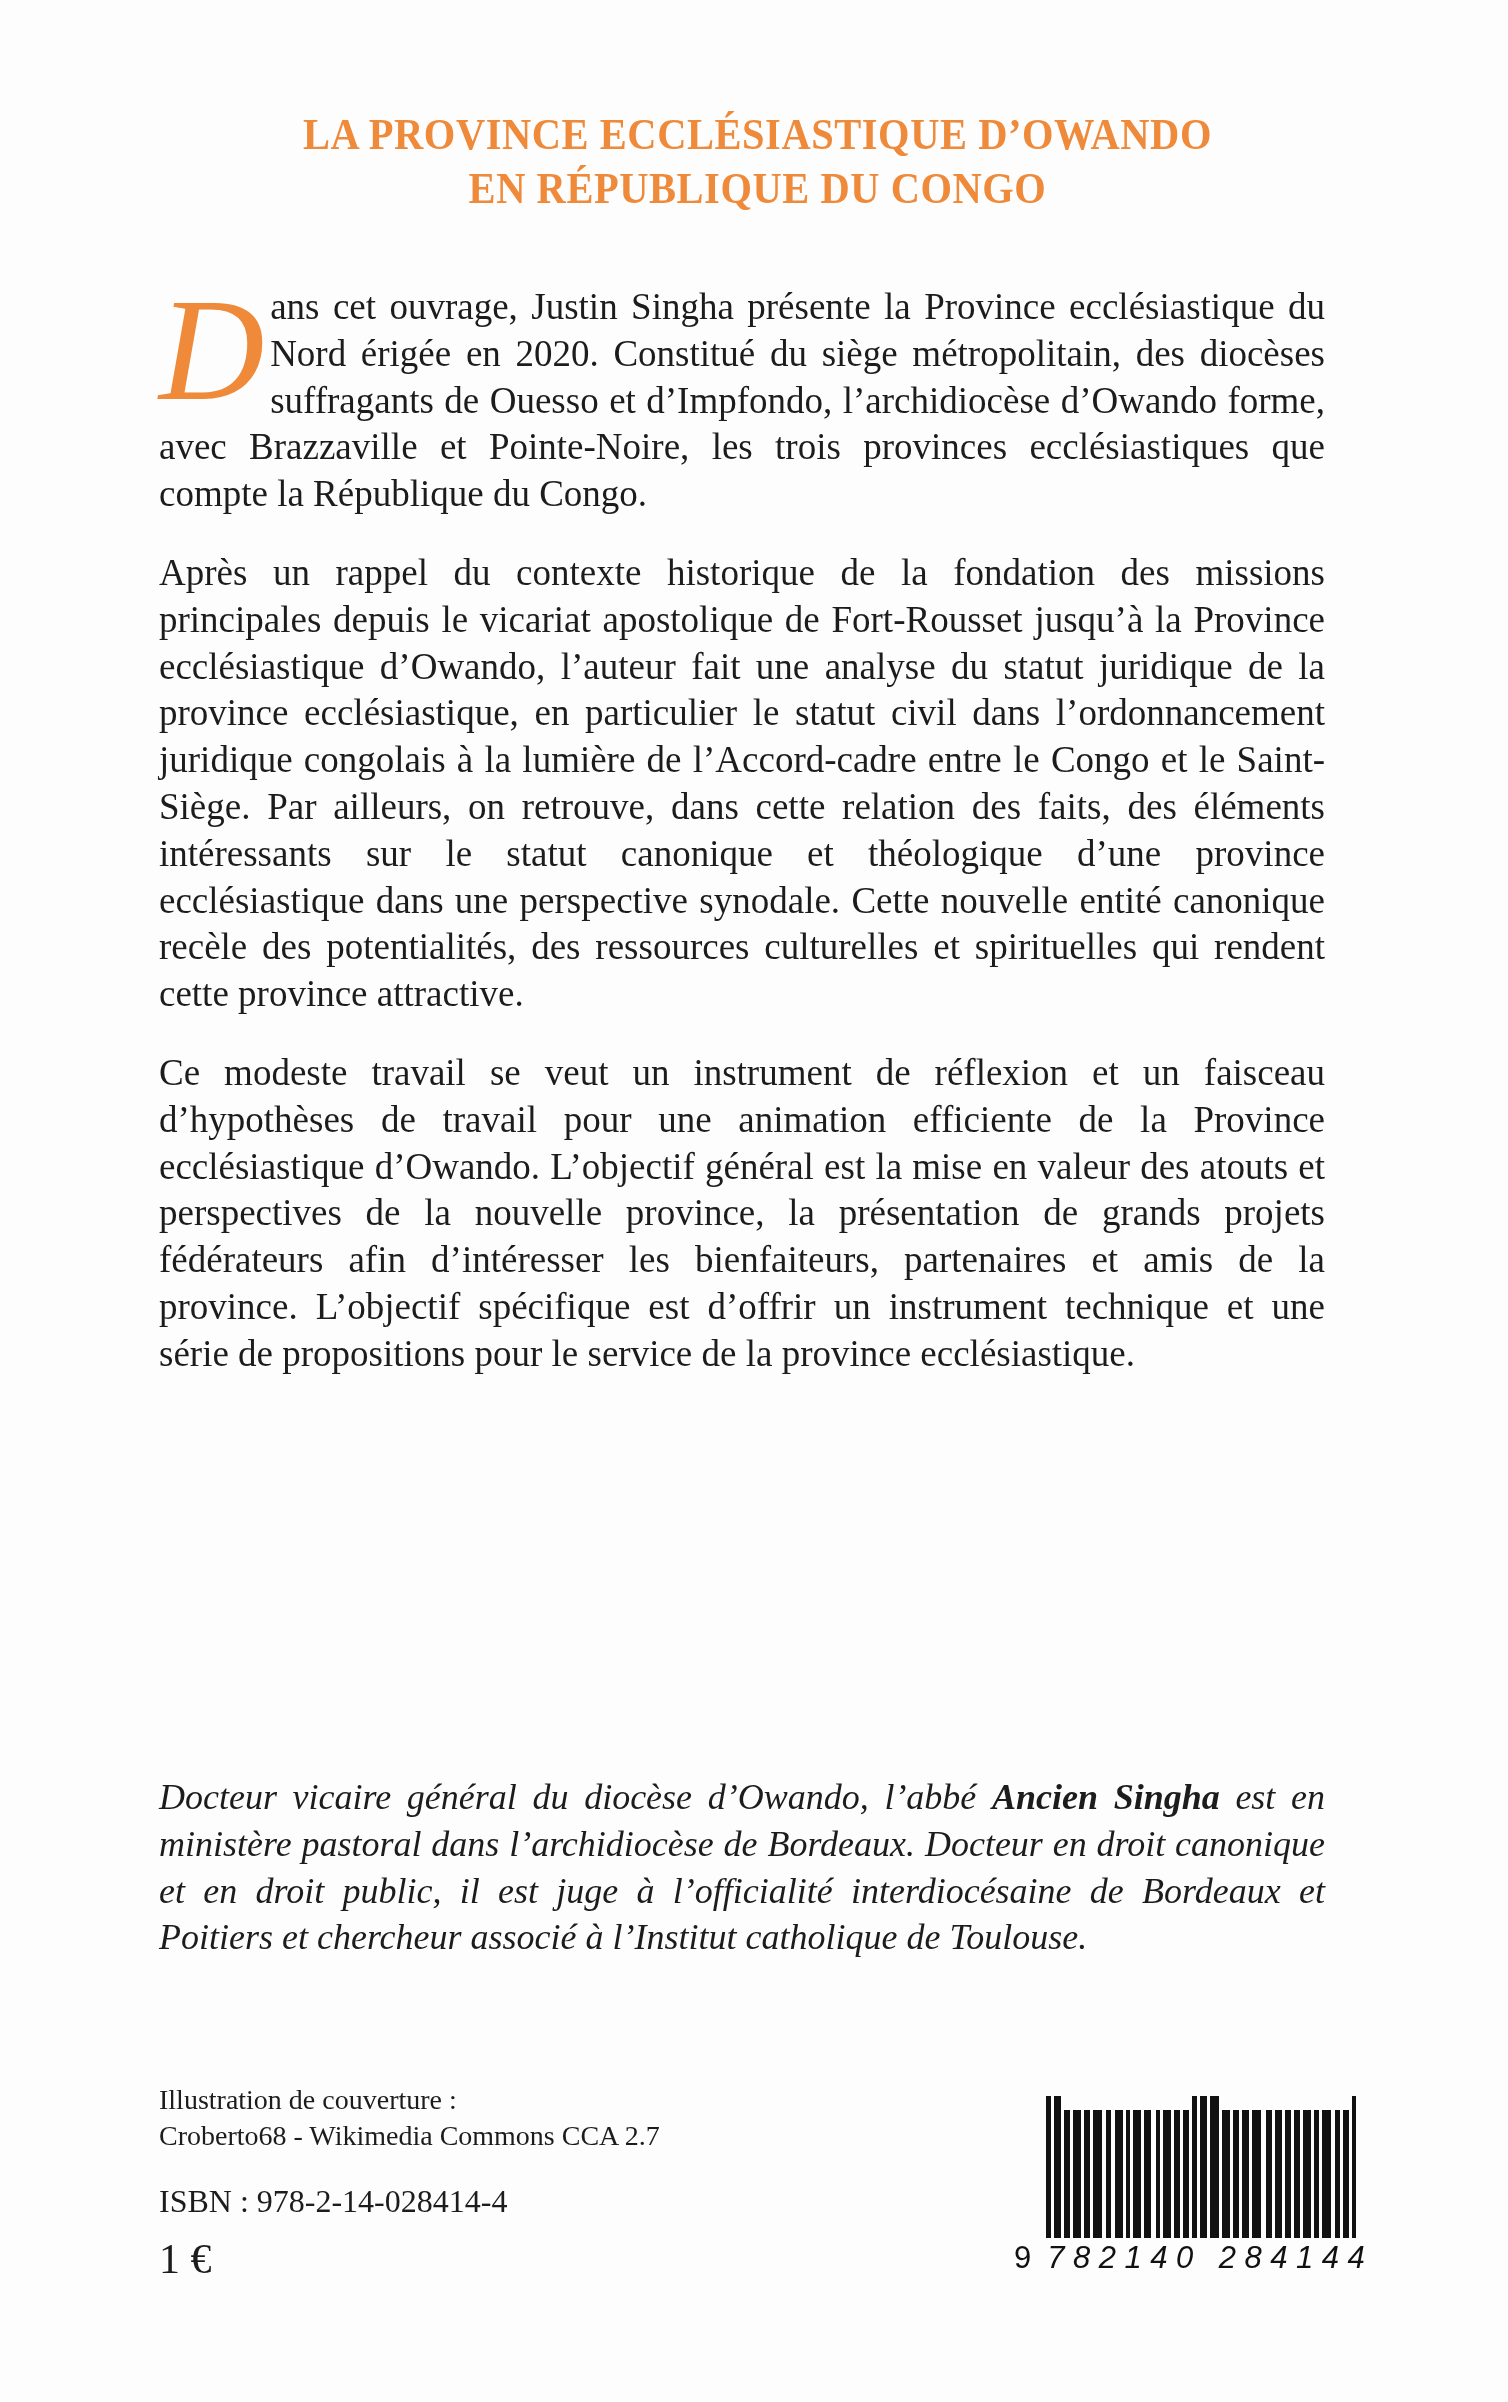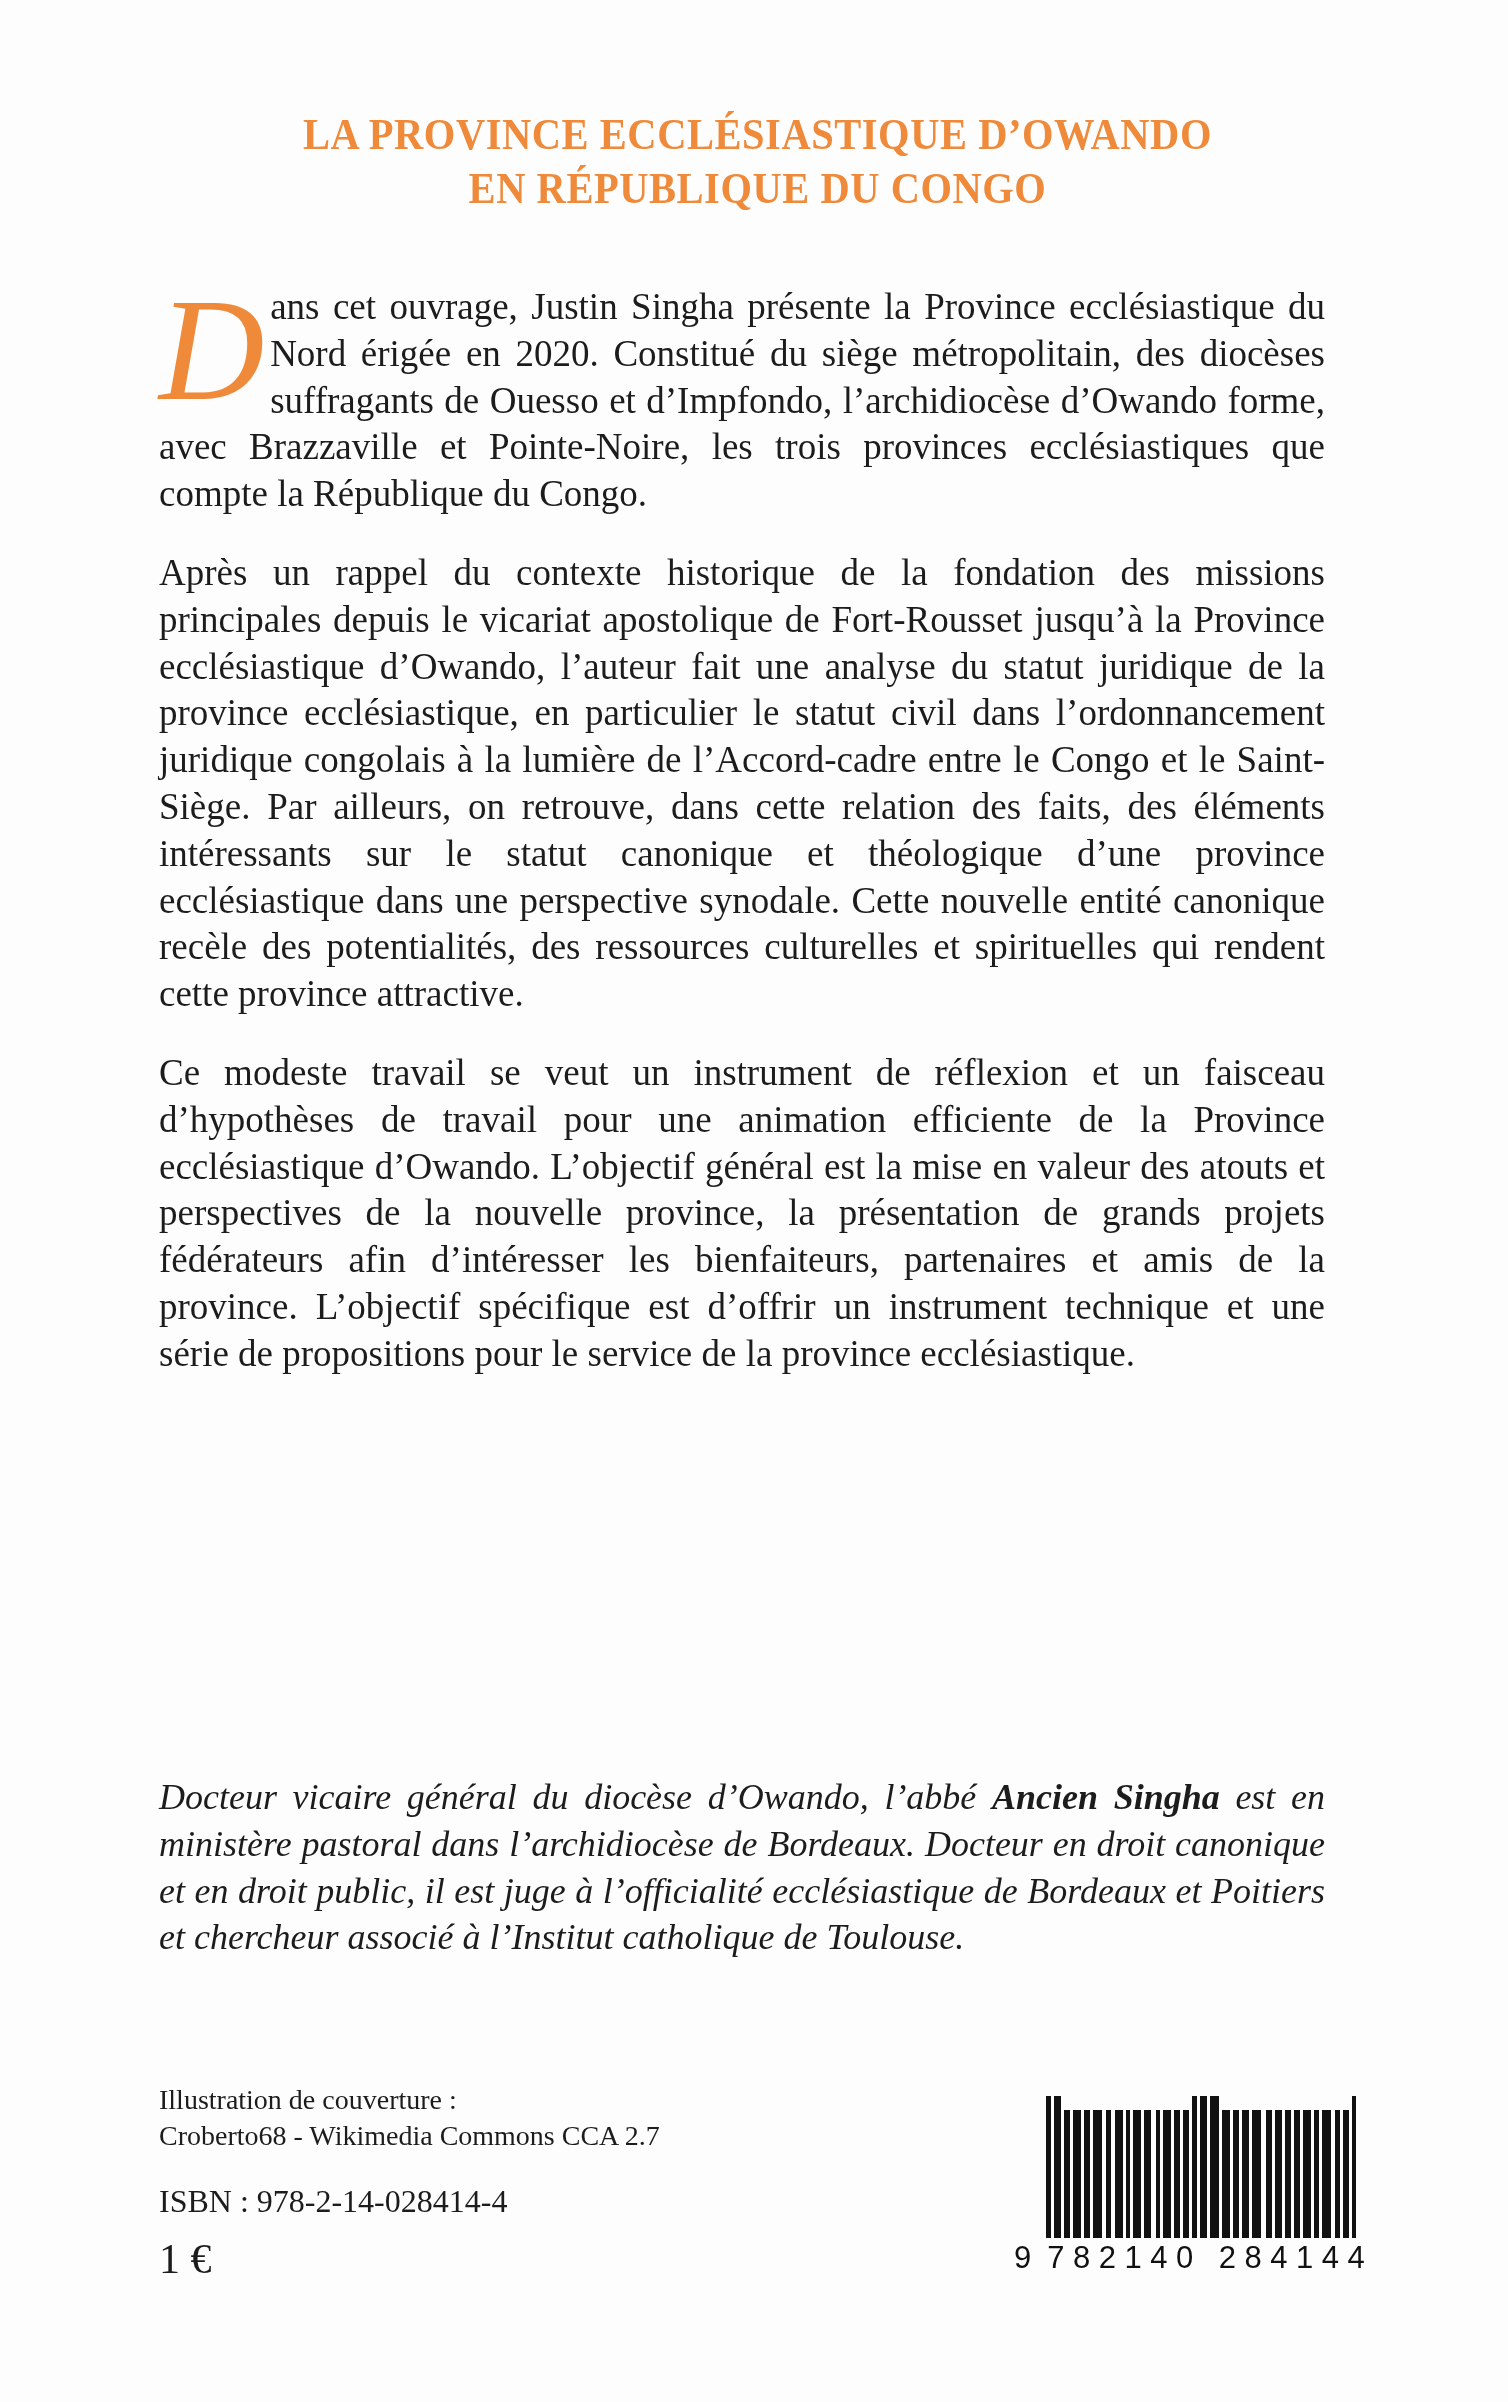--- a/index.html
+++ b/index.html
@@ -135,40 +135,40 @@
   .barcode-digits {
     margin-top: 1.9px;
     font-family: "Liberation Sans", "DejaVu Sans", sans-serif;
     font-size: 31px;
     letter-spacing: 2.8px;
     color: #111;
     display: flex;
     align-items: baseline;
   }
   .bc-lead { margin-right: 13.2px; }
-  .bc-main { letter-spacing: 8.5px; }
+  .bc-main { letter-spacing: 8.5px; font-style: italic; }
 </style>
 </head>
 <body>
 
 <div class="page">
 
   <div class="title-block">
     <div class="title-line">LA PROVINCE ECCLÉSIASTIQUE D’OWANDO</div>
     <div class="title-line">EN RÉPUBLIQUE DU CONGO</div>
   </div>
 
   <div class="body-block">
     <p class="para para-gap-1"><span class="dropcap">D</span><span>ans cet ouvrage, Justin Singha présente la Province ecclésiastique du Nord érigée en 2020. Constitué du siège métropolitain, des diocèses suffragants de Ouesso et d’Impfondo, l’archidiocèse d’Owando forme, avec Brazzaville et Pointe-Noire, les trois provinces ecclésiastiques que compte la République du Congo.</span></p>
     <p class="para">Après un rappel du contexte historique de la fondation des missions principales depuis le vicariat apostolique de Fort-Rousset jusqu’à la Province ecclésiastique d’Owando, l’auteur fait une analyse du statut juridique de la province ecclésiastique, en particulier le statut civil dans l’ordonnancement juridique congolais à la lumière de l’Accord-cadre entre le Congo et le Saint-Siège. Par ailleurs, on retrouve, dans cette relation des faits, des éléments intéressants sur le statut canonique et théologique d’une province ecclésiastique dans une perspective synodale. Cette nouvelle entité canonique recèle des potentialités, des ressources culturelles et spirituelles qui rendent cette province attractive.</p>
     <p class="para">Ce modeste travail se veut un instrument de réflexion et un faisceau d’hypothèses de travail pour une animation efficiente de la Province ecclésiastique d’Owando. L’objectif général est la mise en valeur des atouts et perspectives de la nouvelle province, la présentation de grands projets fédérateurs afin d’intéresser les bienfaiteurs, partenaires et amis de la province. L’objectif spécifique est d’offrir un instrument technique et une série de propositions pour le service de la province ecclésiastique.</p>
   </div>
 
   <div class="bio-block">
-    <p class="bio"><span>Docteur vicaire général du diocèse d’Owando, l’abbé </span><b>Ancien Singha</b><span> est en ministère pastoral dans l’archidiocèse de Bordeaux. Docteur en droit canonique et en droit public, il est juge à l’officialité ecclésiastique de Bordeaux et Poitiers et chercheur associé à l’Institut catholique de Toulouse.</span></p>
+    <p class="bio"><span>Docteur vicaire général du diocèse d’Owando, l’abbé </span><b>Ancien Singha</b><span> est en ministère pastoral dans l’archidiocèse de Bordeaux. Docteur en droit canonique et en droit public, il est juge à l’officialité interdiocésaine de Bordeaux et Poitiers et chercheur associé à l’Institut catholique de Toulouse.</span></p>
   </div>
 
   <div class="footer">
     <div class="credit">
       <div>Illustration de couverture :</div>
       <div>Croberto68 - Wikimedia Commons CCA 2.7</div>
     </div>
     <div class="isbn">ISBN : 978-2-14-028414-4</div>
     <div class="price">1 €</div>
   </div>

